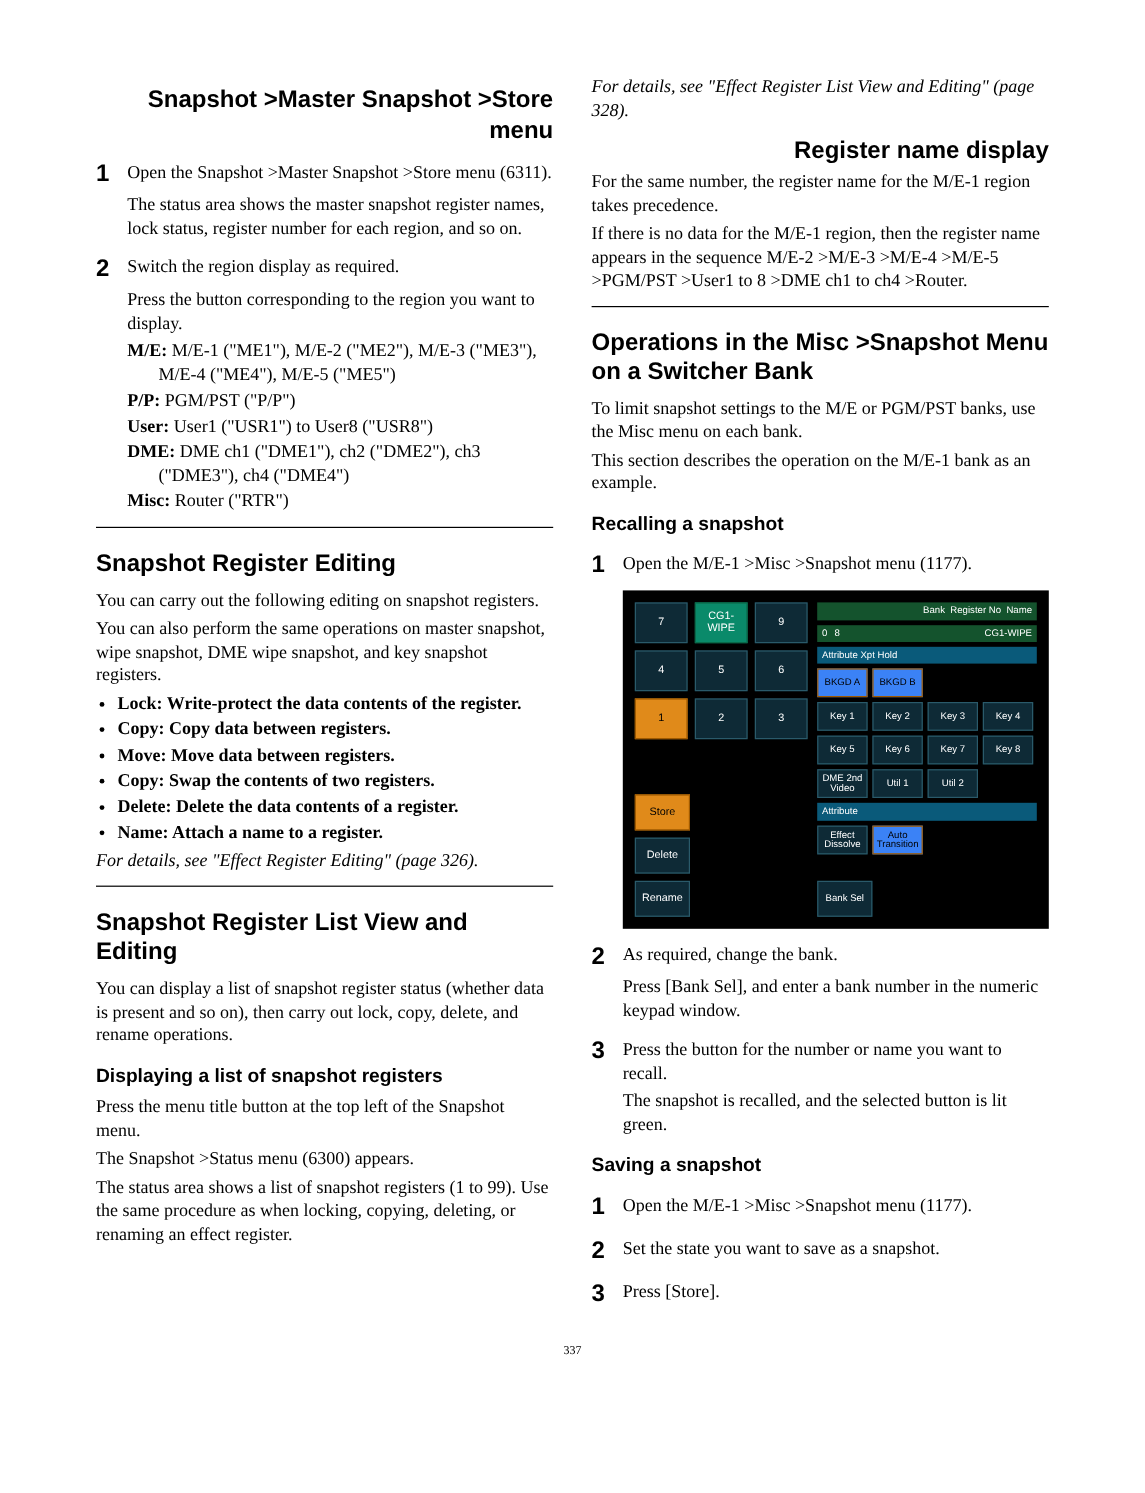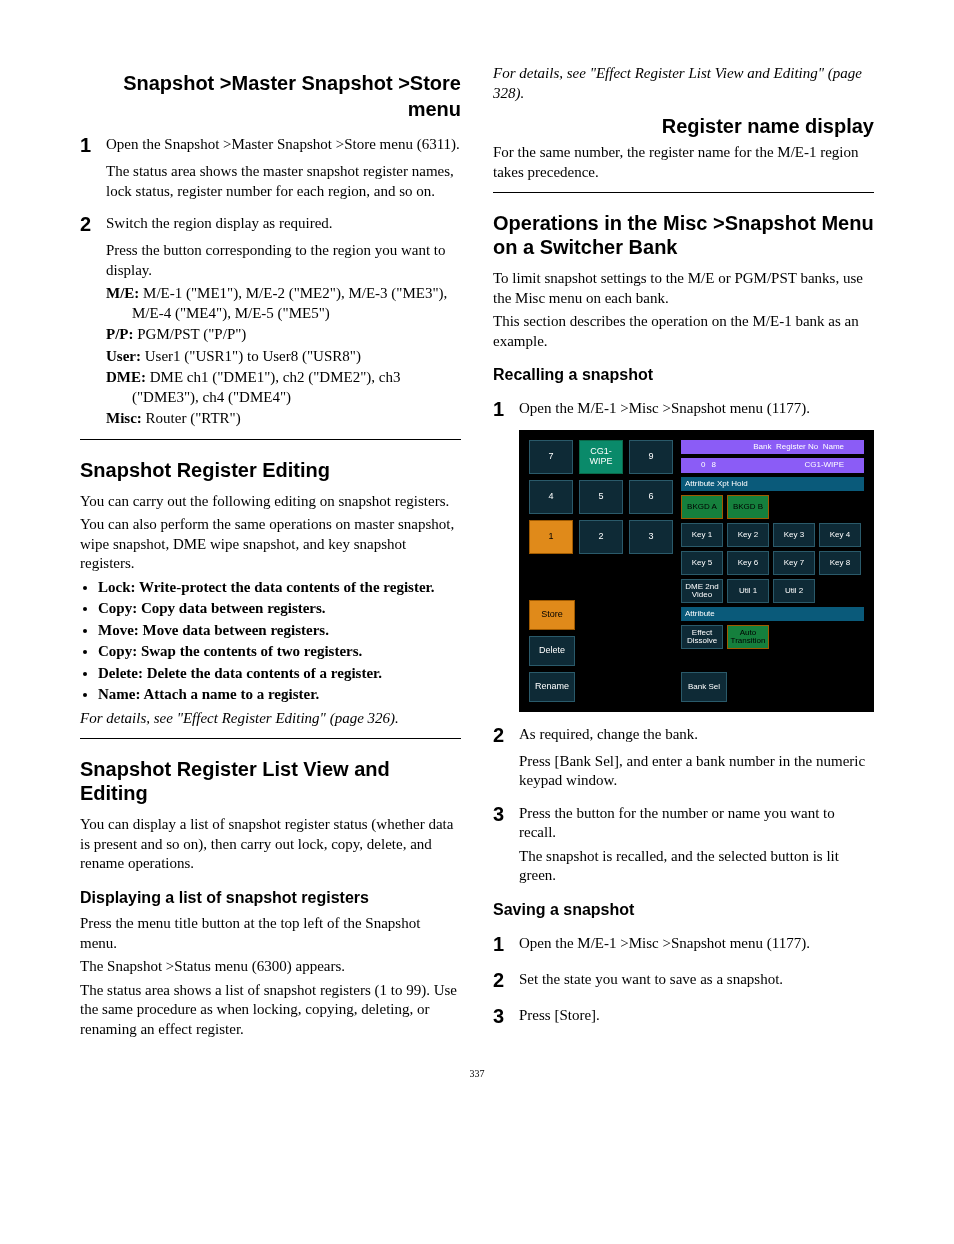--- a/index.html
+++ b/index.html
@@ -131,22 +131,22 @@
     background: #000;
     border: none;
   }
   .rightpane {
     flex: 1;
     display: flex;
     flex-direction: column;
     gap: 4px;
   }
   .hdr {
-    background: #8b5cf6;
-    padding: 2px 20px;
+    background: #14532d;
+    padding: 2px 4px;
     font-size: 8px;
     display: flex;
     gap: 6px;
   }
   .hdr span:last-child { margin-left: auto; }
   .section-label {
     background: #0a5a7a;
     padding: 2px 4px;
     font-size: 8px;
   }
@@ -161,21 +161,21 @@
     width: 40px;
     height: 22px;
     display: flex;
     align-items: center;
     justify-content: center;
     font-size: 8px;
     text-align: center;
     line-height: 1;
   }
   .btn.orange {
-    background: #15803d;
+    background: #3b82f6;
     color: #000;
     border-color: #a05a00;
     text-align: center;
   }
   .bottom-row {
     display: flex;
     gap: 6px;
     margin-top: 6px;
     flex-direction: column;
   }
@@ -232,20 +232,21 @@
     <h3>Displaying a list of snapshot registers</h3>
     <p>Press the menu title button at the top left of the Snapshot menu.</p>
     <p>The Snapshot &gt;Status menu (6300) appears.</p>
     <p>The status area shows a list of snapshot registers (1 to 99). Use the same procedure as when locking, copying, deleting, or renaming an effect register.</p>
   </div>
 
   <div class="col">
     <p class="italic">For details, see "Effect Register List View and Editing" (page 328).</p>
     <h4>Register name display</h4>
     <p>For the same number, the register name for the M/E-1 region takes precedence.</p>
+    <p>If there is no data for the M/E-1 region, then the register name appears in the sequence M/E-2 &gt;M/E-3 &gt;M/E-4 &gt;M/E-5 &gt;PGM/PST &gt;User1 to 8 &gt;DME ch1 to ch4 &gt;Router.</p>
 
     <hr class="thin">
     <h2>Operations in the Misc &gt;Snapshot Menu on a Switcher Bank</h2>
     <p>To limit snapshot settings to the M/E or PGM/PST banks, use the Misc menu on each bank.</p>
     <p>This section describes the operation on the M/E-1 bank as an example.</p>
 
     <h3>Recalling a snapshot</h3>
 
     <div class="step">
       <div class="num">1</div>

